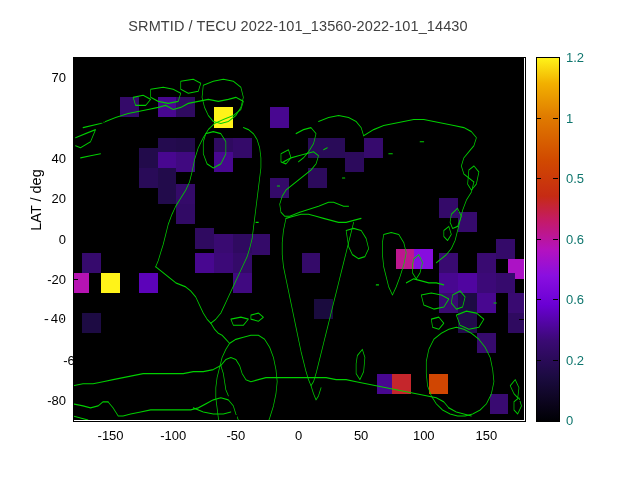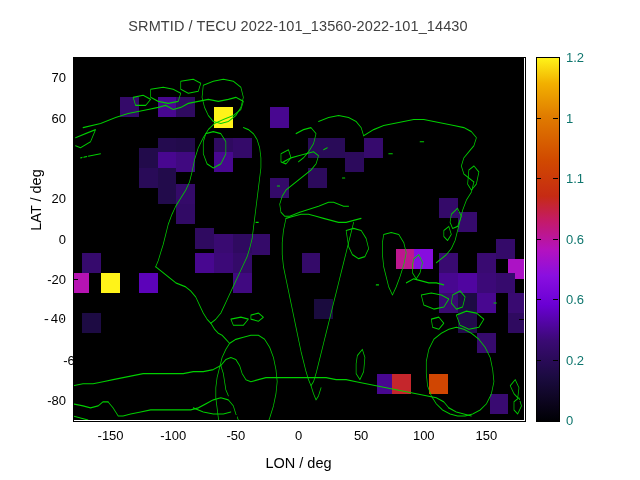--- a/index.html
+++ b/index.html
@@ -197,24 +197,24 @@
         <path d="M277,42 L280,42"></path>
       </g>
     </svg>
   </div>
   <div id="plotborder"></div>
 
   <div id="yticks">
       <div class="ytick" style="top: 77.1667px; left: 0px; width: 66px;">70</div>
       <div class="ytickmark" style="top: 77.1667px; left: 73px;"></div>
       <div class="ytickmark" style="top: 77.1667px; left: 519px;"></div>
-      <div class="ytick" style="top: 117.5px; left: 0px; width: 66px;">60</div>
+      <div class="ytick" style="top: 117.5px; left: 0px; width: 66px; padding-left: 40px;">60</div>
       <div class="ytickmark" style="top: 117.5px; left: 73px;"></div>
       <div class="ytickmark" style="top: 117.5px; left: 519px;"></div>
-      <div class="ytick" style="top: 157.833px; left: 0px; width: 66px; padding-left: 23px;">40</div>
+      <div class="ytick" style="top: 157.833px; left: 0px; width: 66px;">40</div>
       <div class="ytickmark" style="top: 157.833px; left: 73px;"></div>
       <div class="ytickmark" style="top: 157.833px; left: 519px;"></div>
       <div class="ytick" style="top: 198.167px; left: 0px; width: 66px;">20</div>
       <div class="ytickmark" style="top: 198.167px; left: 73px;"></div>
       <div class="ytickmark" style="top: 198.167px; left: 519px;"></div>
       <div class="ytick" style="top: 238.5px; left: 0px; width: 66px;">0</div>
       <div class="ytickmark" style="top: 238.5px; left: 73px;"></div>
       <div class="ytickmark" style="top: 238.5px; left: 519px;"></div>
       <div class="ytick" style="top: 278.833px; left: 0px; width: 66px;">-20</div>
       <div class="ytickmark" style="top: 278.833px; left: 73px;"></div>
@@ -247,33 +247,32 @@
       <div class="xtickmark" style="left: 361.139px; top: 57px;"></div>
       <div class="xtick" style="left: 423.778px; top: 428px;">100</div>
       <div class="xtickmark" style="left: 423.778px; top: 415px;"></div>
       <div class="xtickmark" style="left: 423.778px; top: 57px;"></div>
       <div class="xtick" style="left: 486.417px; top: 428px;">150</div>
       <div class="xtickmark" style="left: 486.417px; top: 415px;"></div>
       <div class="xtickmark" style="left: 486.417px; top: 57px;"></div>
     </div>
 
   <div class="ylabel">LAT / deg</div>
-  <div class="xlabel">LON / deg</div>
 
   <div id="cbar">
     <div id="cbarfill" style="background: linear-gradient(rgb(255, 243, 25) 0%, rgb(242, 176, 0) 7%, rgb(224, 124, 0) 16%, rgb(209, 74, 0) 28%, rgb(198, 43, 19) 38%, rgb(196, 26, 106) 45%, rgb(179, 18, 192) 53%, rgb(138, 15, 224) 60%, rgb(106, 0, 212) 68%, rgb(58, 10, 115) 78%, rgb(27, 11, 64) 88%, rgb(0, 0, 4) 100%);"></div>
   </div>
   <div id="cbticks">
       <div class="cbtick" style="top: 57px; left: 566px;">1.2</div>
       <div class="cbmark" style="top: 57px; left: 553px;"></div>
       <div class="cbmarkl" style="top: 57px; left: 536px;"></div>
       <div class="cbtick" style="top: 117.5px; left: 566px;">1</div>
       <div class="cbmark" style="top: 117.5px; left: 553px;"></div>
       <div class="cbmarkl" style="top: 117.5px; left: 536px;"></div>
-      <div class="cbtick" style="top: 178px; left: 566px;">1.1</div>
+      <div class="cbtick" style="top: 178px; left: 566px;">0.5</div>
       <div class="cbmark" style="top: 178px; left: 553px;"></div>
       <div class="cbmarkl" style="top: 178px; left: 536px;"></div>
       <div class="cbtick" style="top: 238.5px; left: 566px;">0.6</div>
       <div class="cbmark" style="top: 238.5px; left: 553px;"></div>
       <div class="cbmarkl" style="top: 238.5px; left: 536px;"></div>
       <div class="cbtick" style="top: 299px; left: 566px;">0.6</div>
       <div class="cbmark" style="top: 299px; left: 553px;"></div>
       <div class="cbmarkl" style="top: 299px; left: 536px;"></div>
       <div class="cbtick" style="top: 359.5px; left: 566px;">0.2</div>
       <div class="cbmark" style="top: 359.5px; left: 553px;"></div>

